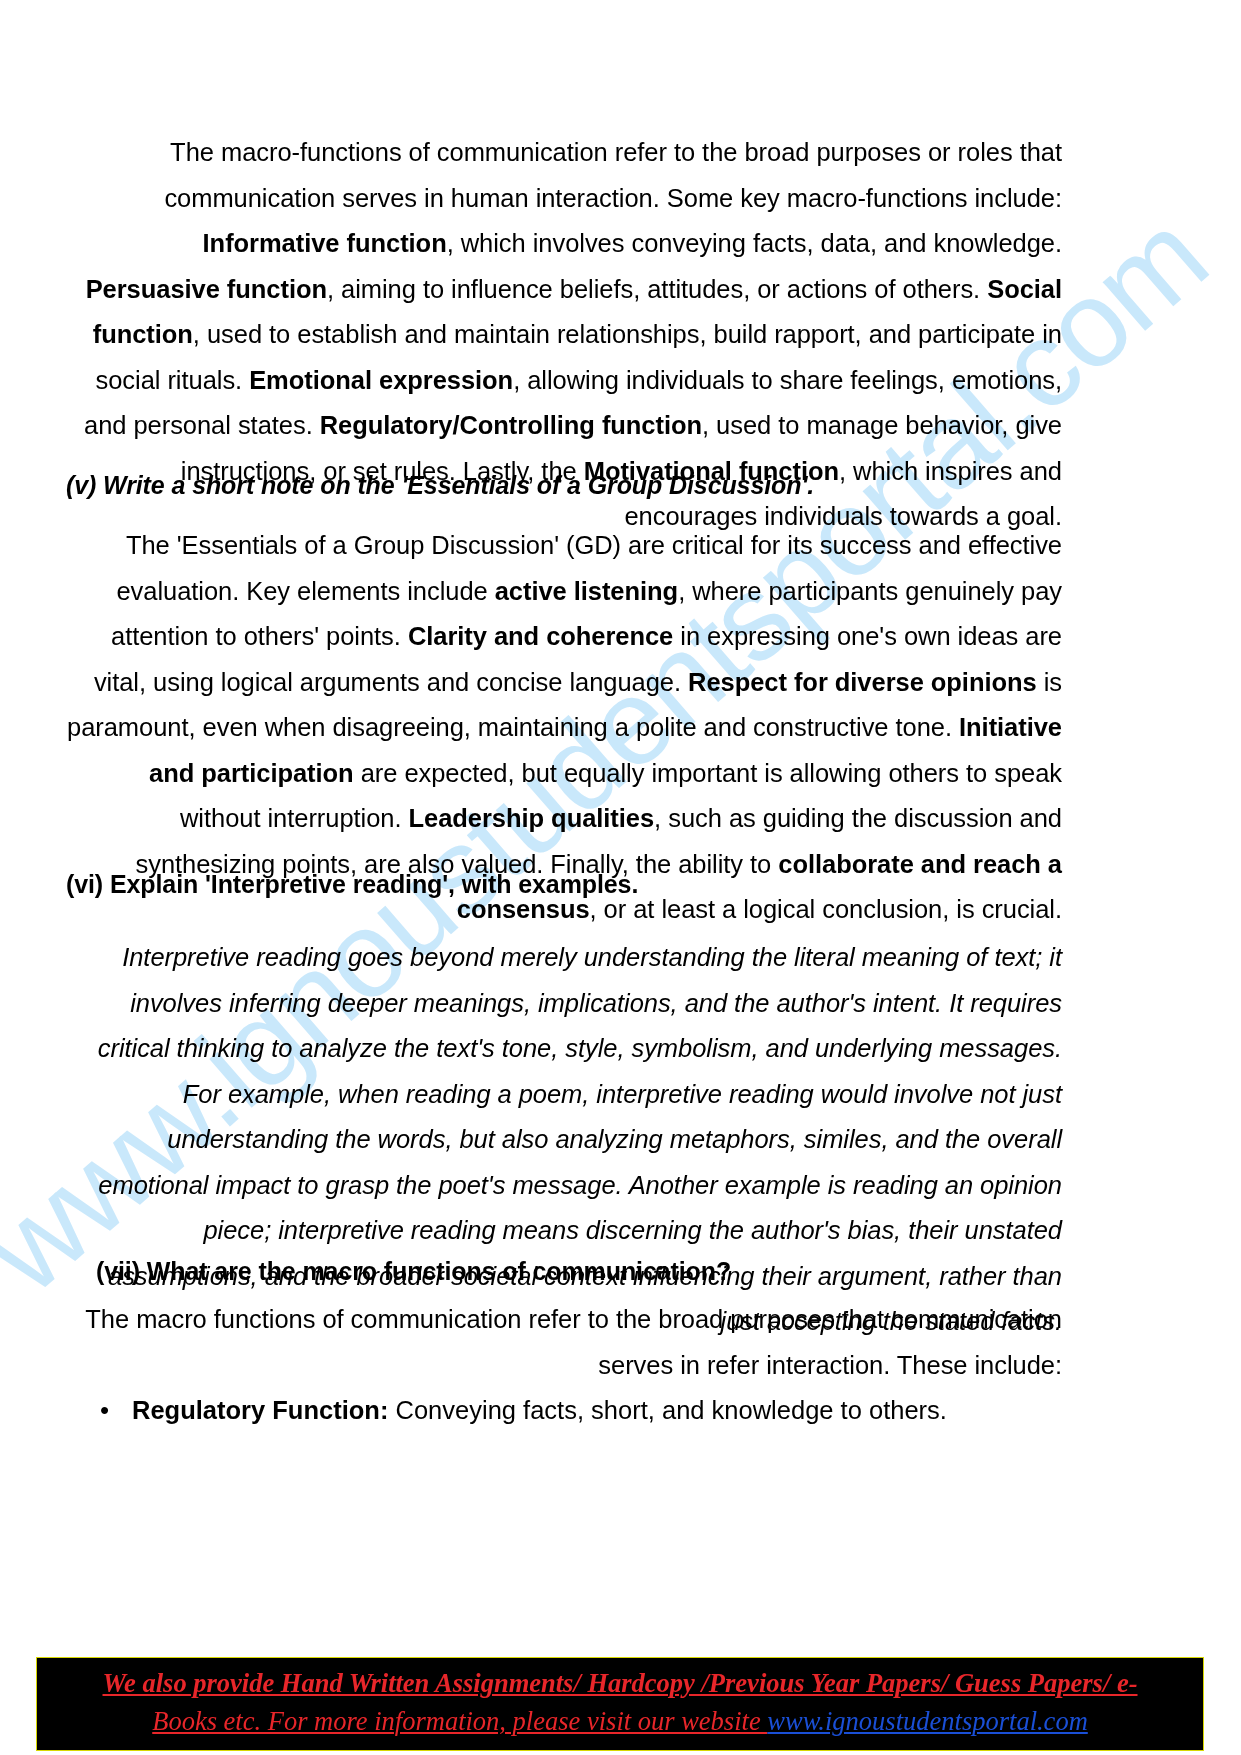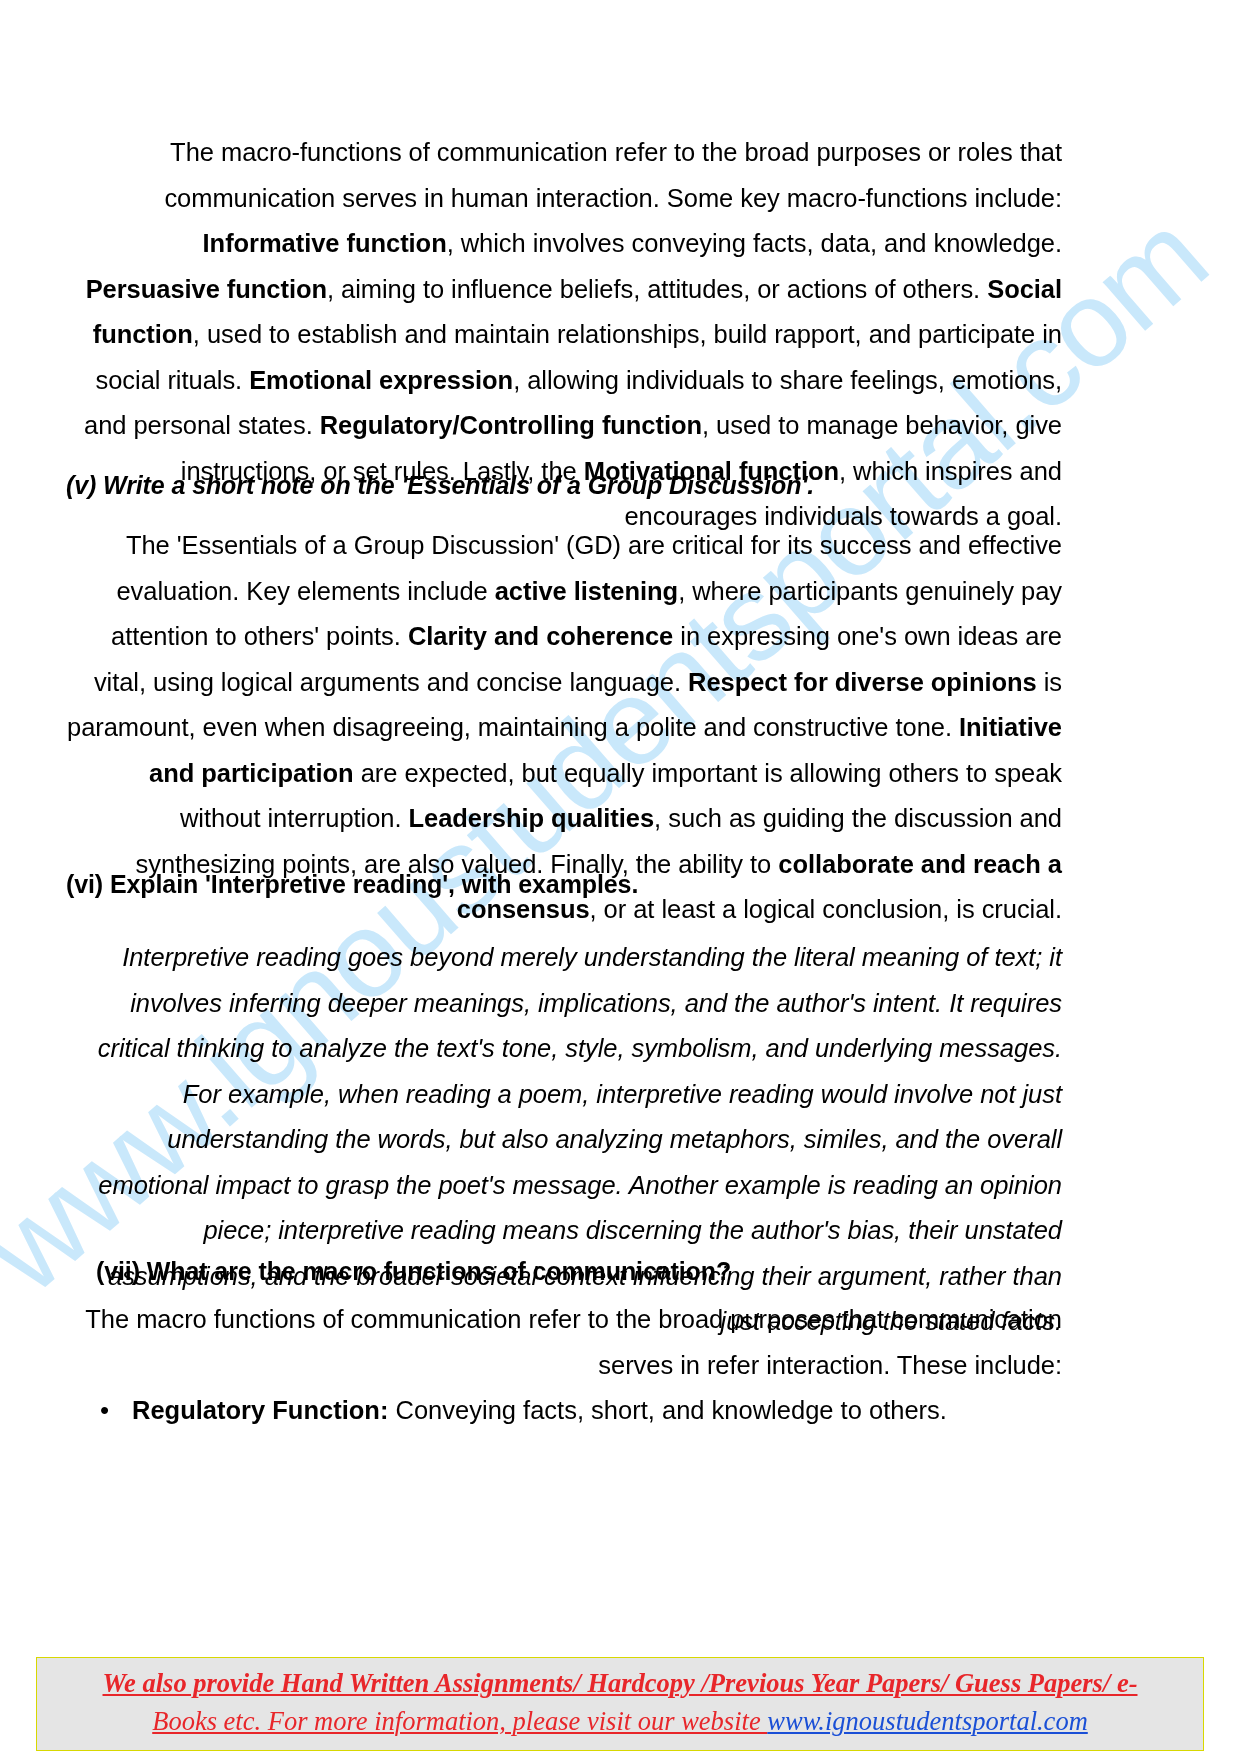--- a/index.html
+++ b/index.html
@@ -91,21 +91,21 @@
     font-size: 26px;
     line-height: 45.5px;
   }
 
   
   .footer-banner {
     position: absolute;
     left: 36px;
     top: 1657px;
     width: 1168px;
-    background: #e5e5e5;
+    background: #000000;
     border: 1px solid #d8d800;
     box-sizing: border-box;
     padding: 6px 10px 10px 10px;
     text-align: center;
     z-index: 3;
   }
   .footer-line {
     font-family: "Liberation Serif", serif;
     font-style: italic;
     font-weight: 700;

